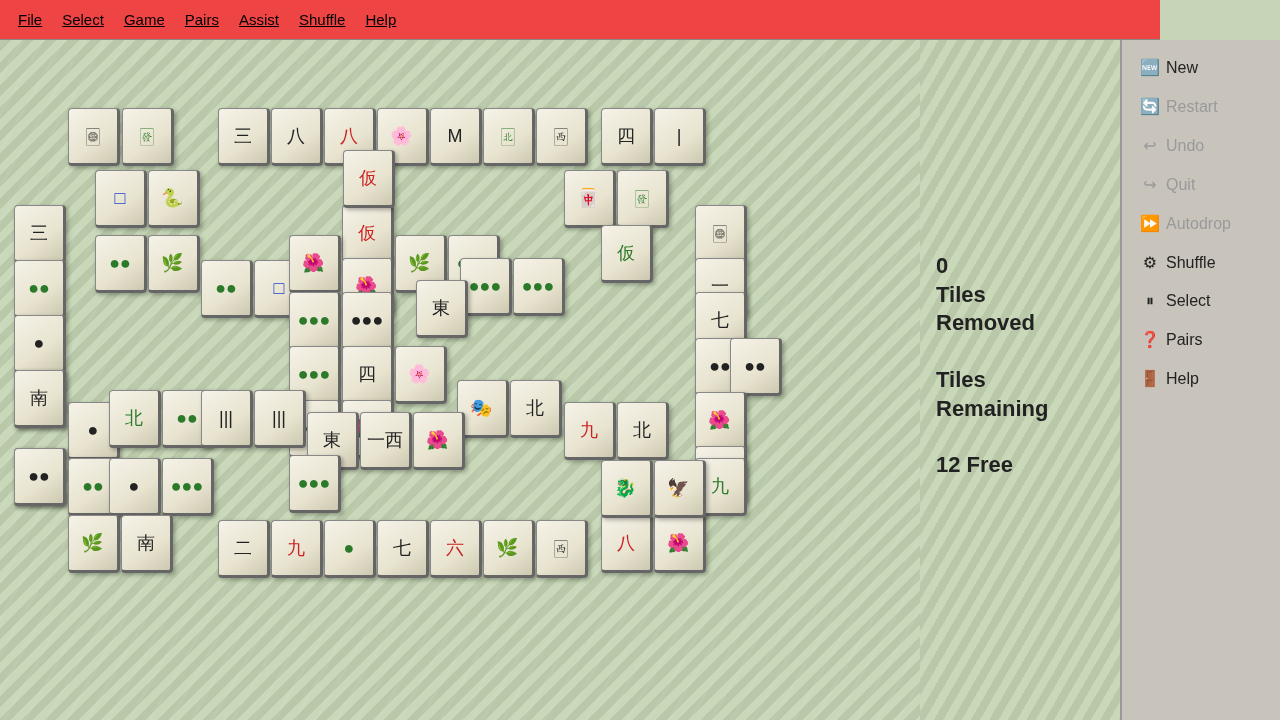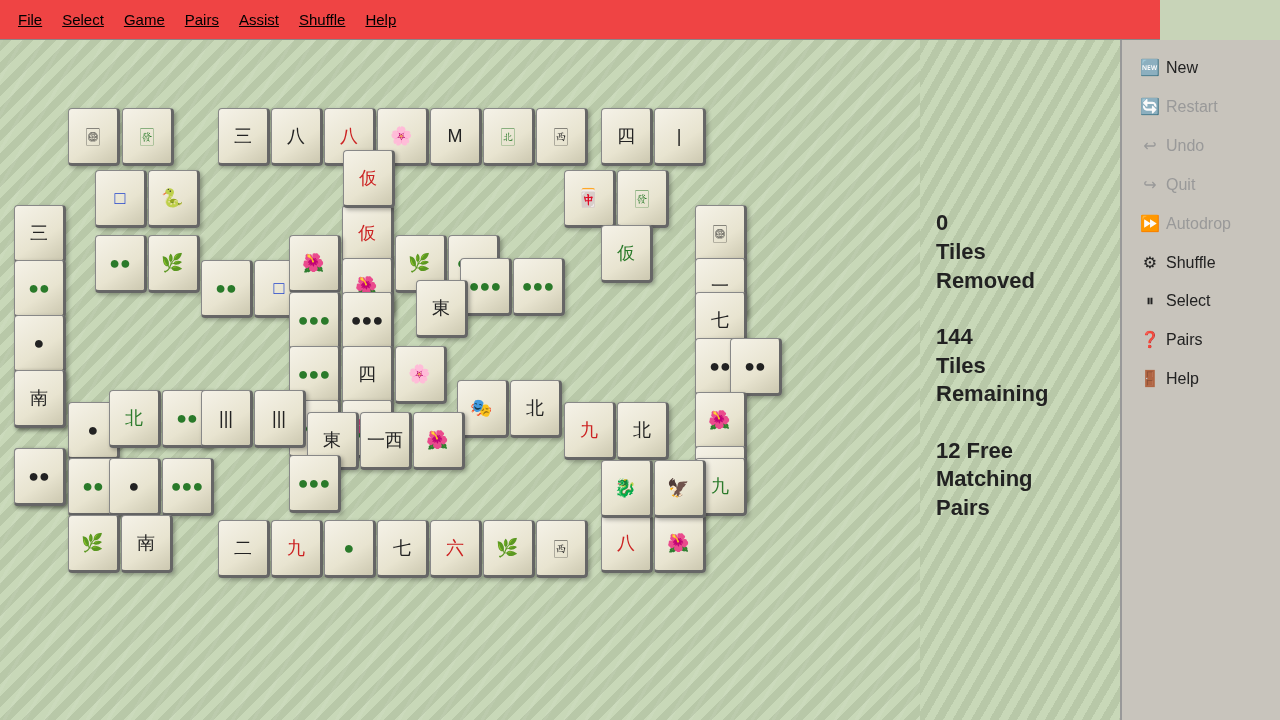--- a/index.html
+++ b/index.html
@@ -415,26 +415,24 @@
         <div class="tile-inner">🦅</div>
       </div>
   </div>
 
   <div id="stats">
     <div class="stat-block">
       <div>0</div>
       <div>Tiles<br>Removed</div>
     </div>
     <div class="stat-block">
-      <div>144</div>
       <div>Tiles<br>Remaining</div>
     </div>
     <div class="stat-block">
       <div>12 Free</div>
-      <div>Matching<br>Pairs</div>
     </div>
   </div>
 
   <div id="sidebar">
     <div class="sidebar-btn">
       <span class="btn-icon">🆕</span>
       <span>New</span>
     </div>
     <div class="sidebar-btn disabled">
       <span class="btn-icon">🔄</span>

